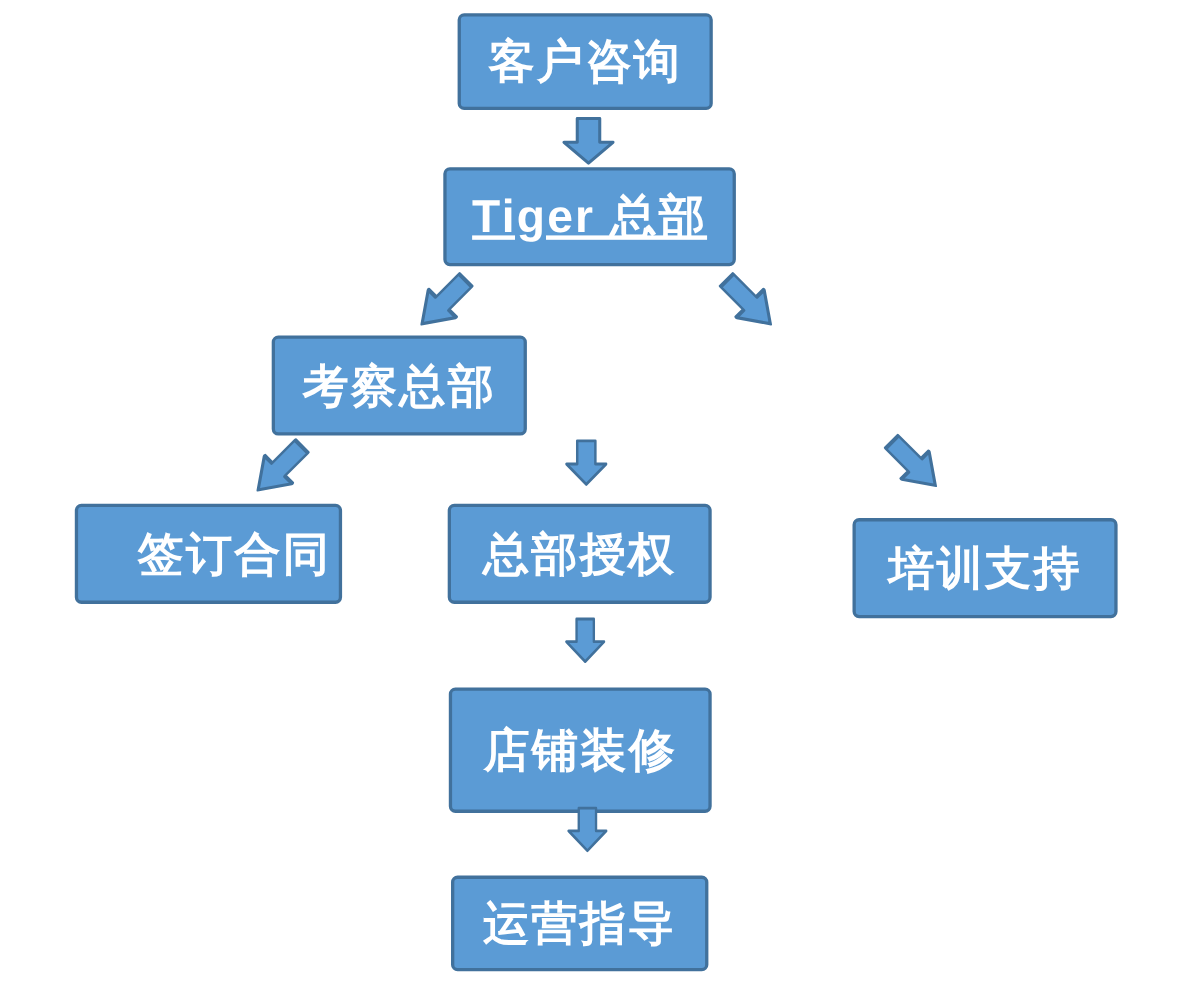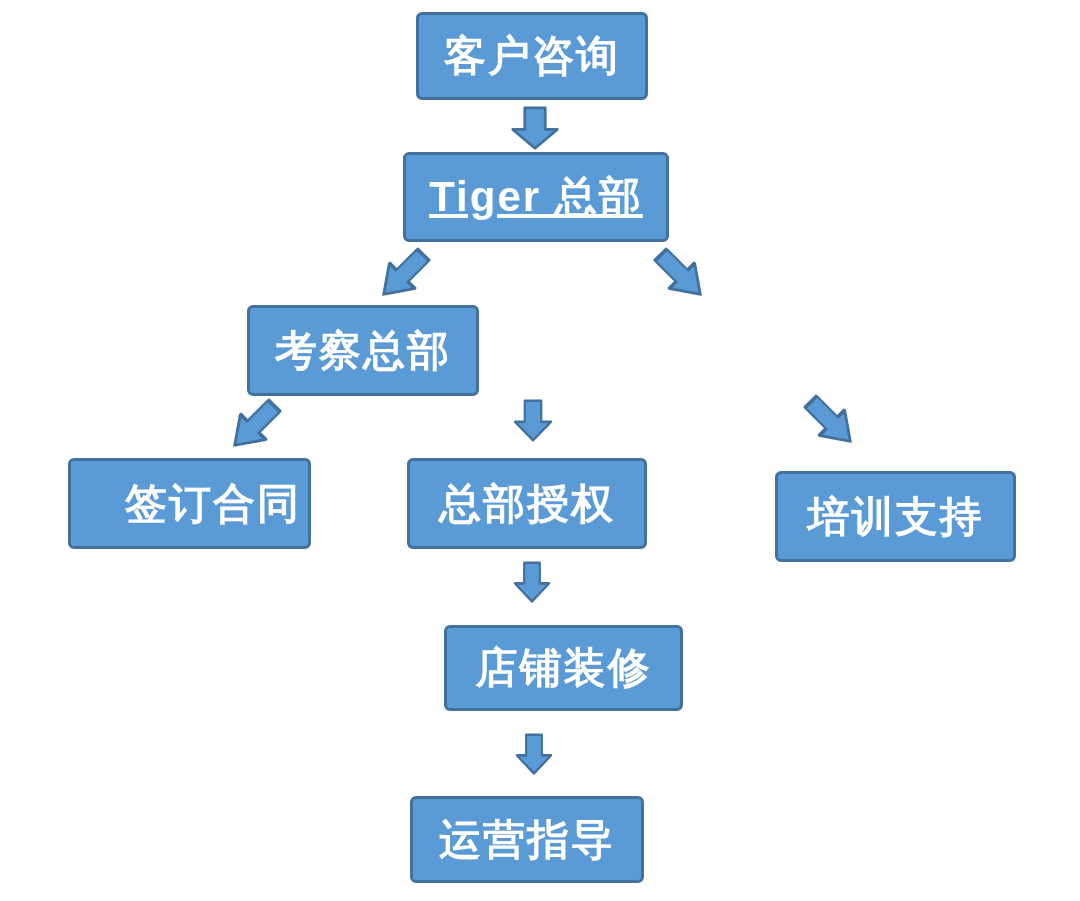--- a/index.html
+++ b/index.html
@@ -30,21 +30,21 @@
   }
 
   
   .n1 { left: 416px; top:  12px; width: 232px; height: 88px; }
   .n2 { left: 403px; top: 152px; width: 266px; height: 90px; text-decoration: underline; }
   .n3 { left: 247px; top: 305px; width: 232px; height: 91px; }
   .n4 { left: 609px; top: 305px; width: 238px; height: 91px; }
   .n5 { left:  68px; top: 458px; width: 243px; height: 91px; padding-left: 47px; }
   .n6 { left: 407px; top: 458px; width: 240px; height: 91px; font-family: Liberation Mono, monospace; }
   .n7 { left: 775px; top: 458px; width: 241px; height: 91px; margin-top: 13px; }
-  .n8 { left: 408px; top: 625px; width: 239px; height: 86px; margin-left: 36px; }
+  .n8 { left: 408px; top: 625px; width: 239px; height: 114px; }
   .n9 { left: 410px; top: 796px; width: 234px; height: 87px; }
 
   .arrow { position: absolute; overflow: visible; }
   .arrow path {
     fill: #5B9BD5;
     stroke: #41719C;
     stroke-width: 3;
     stroke-linejoin: round;
   }
 

